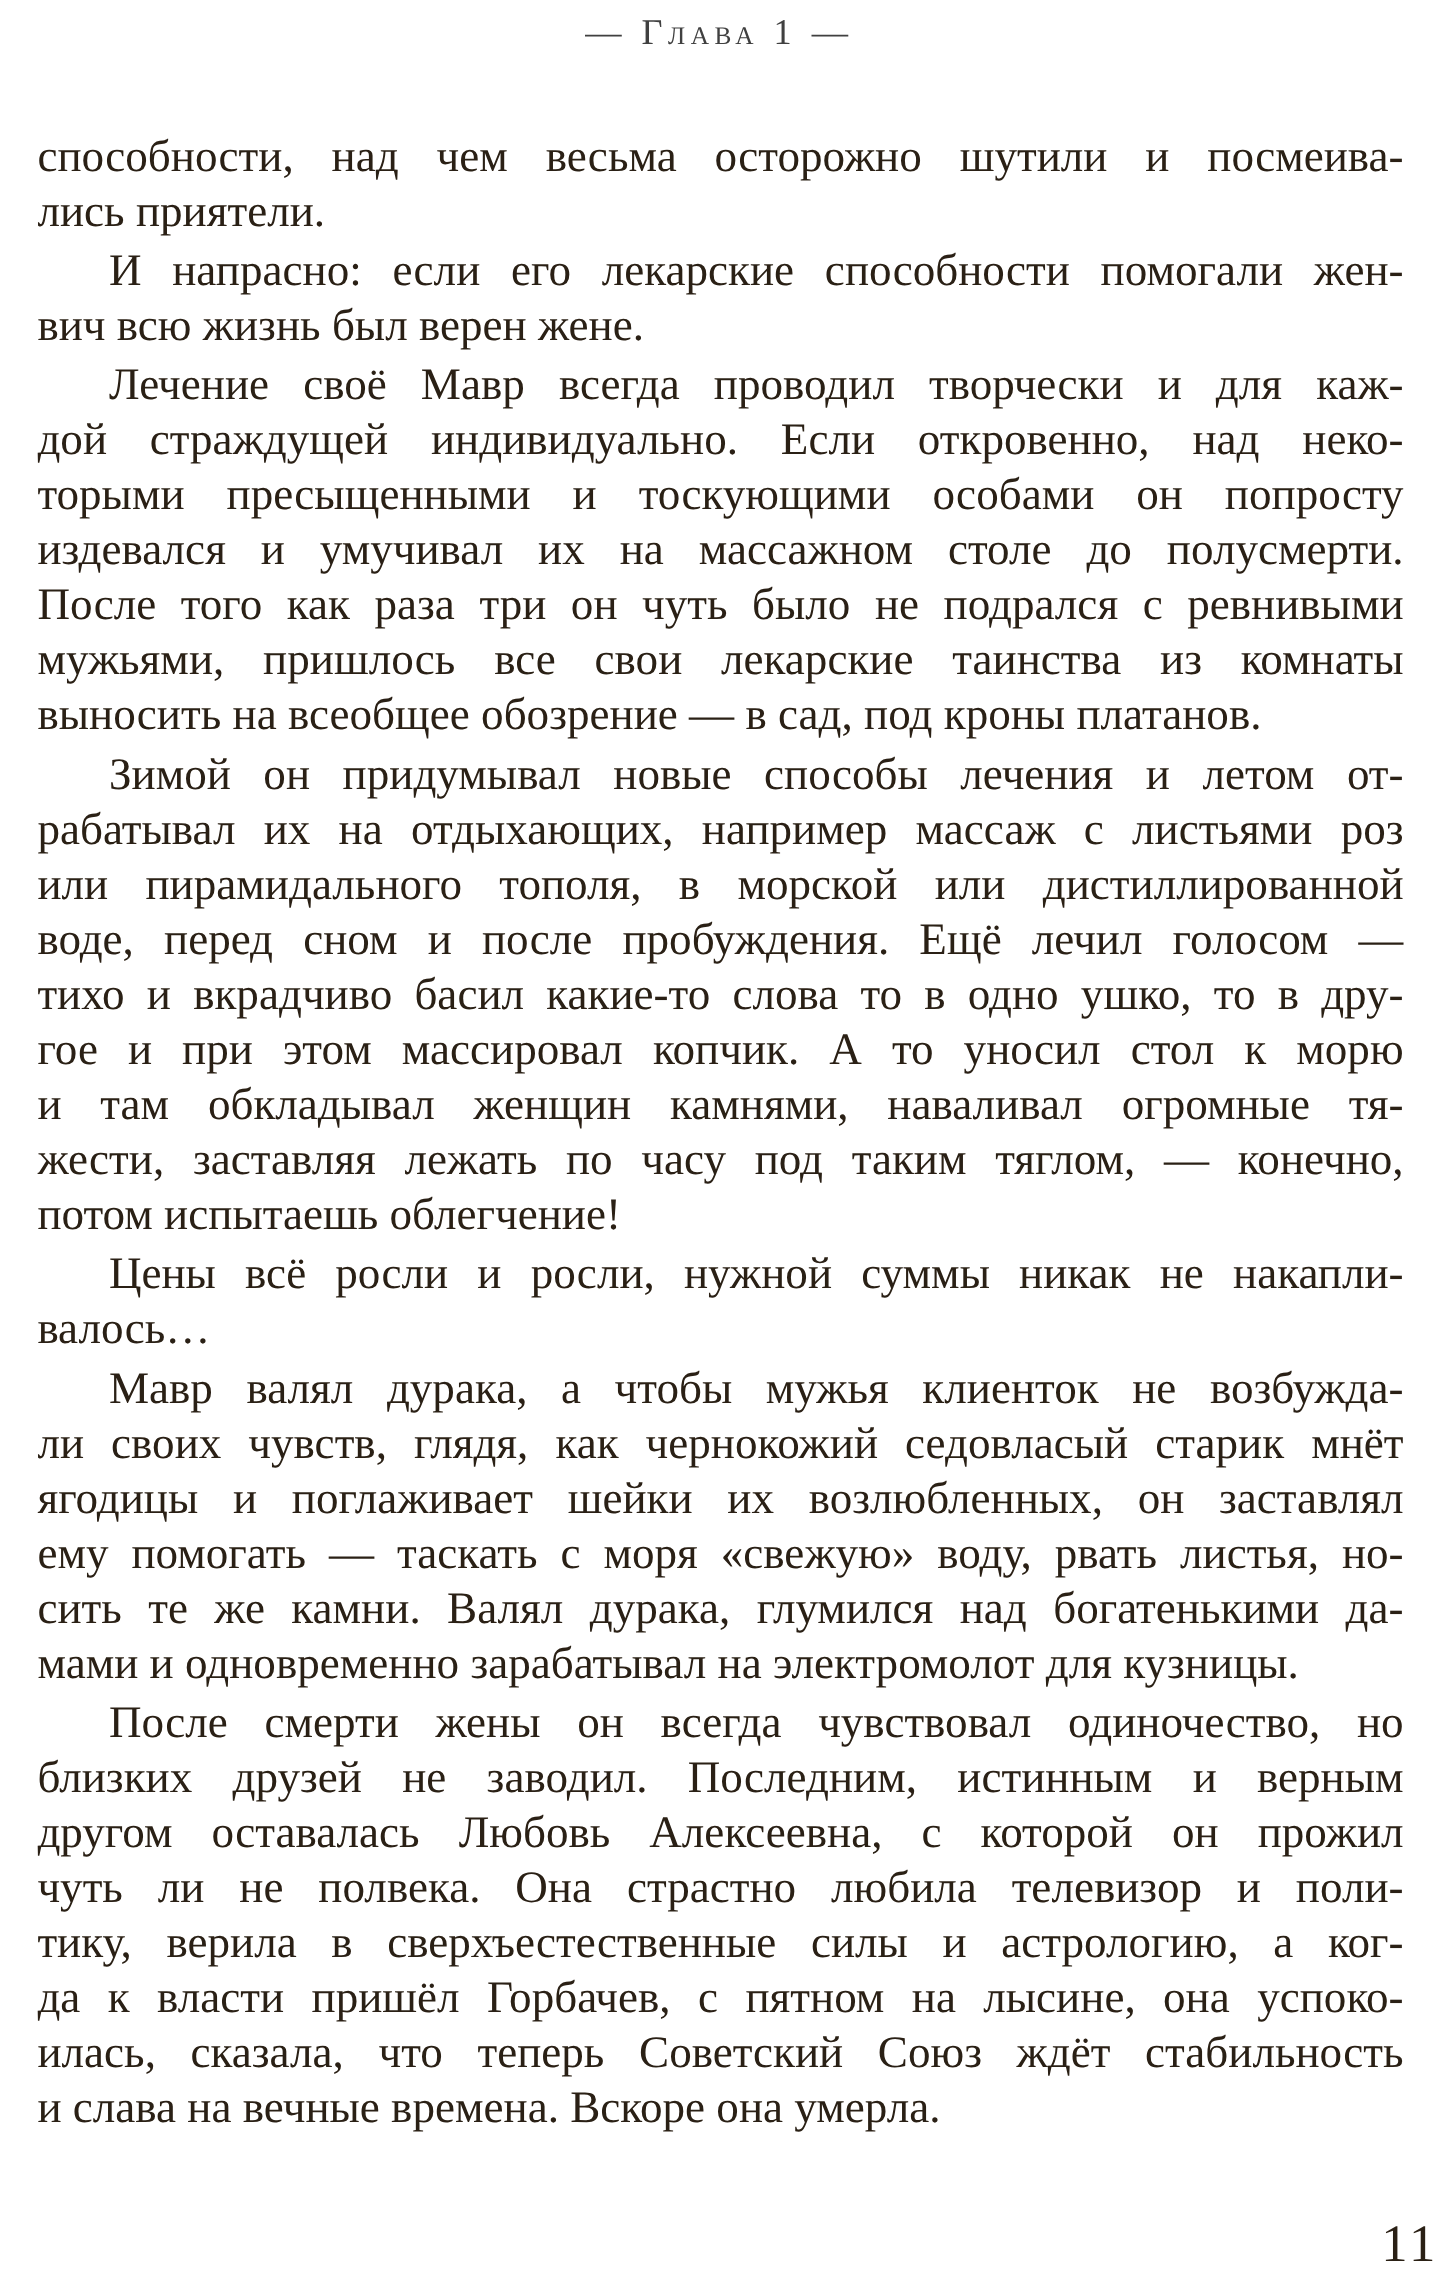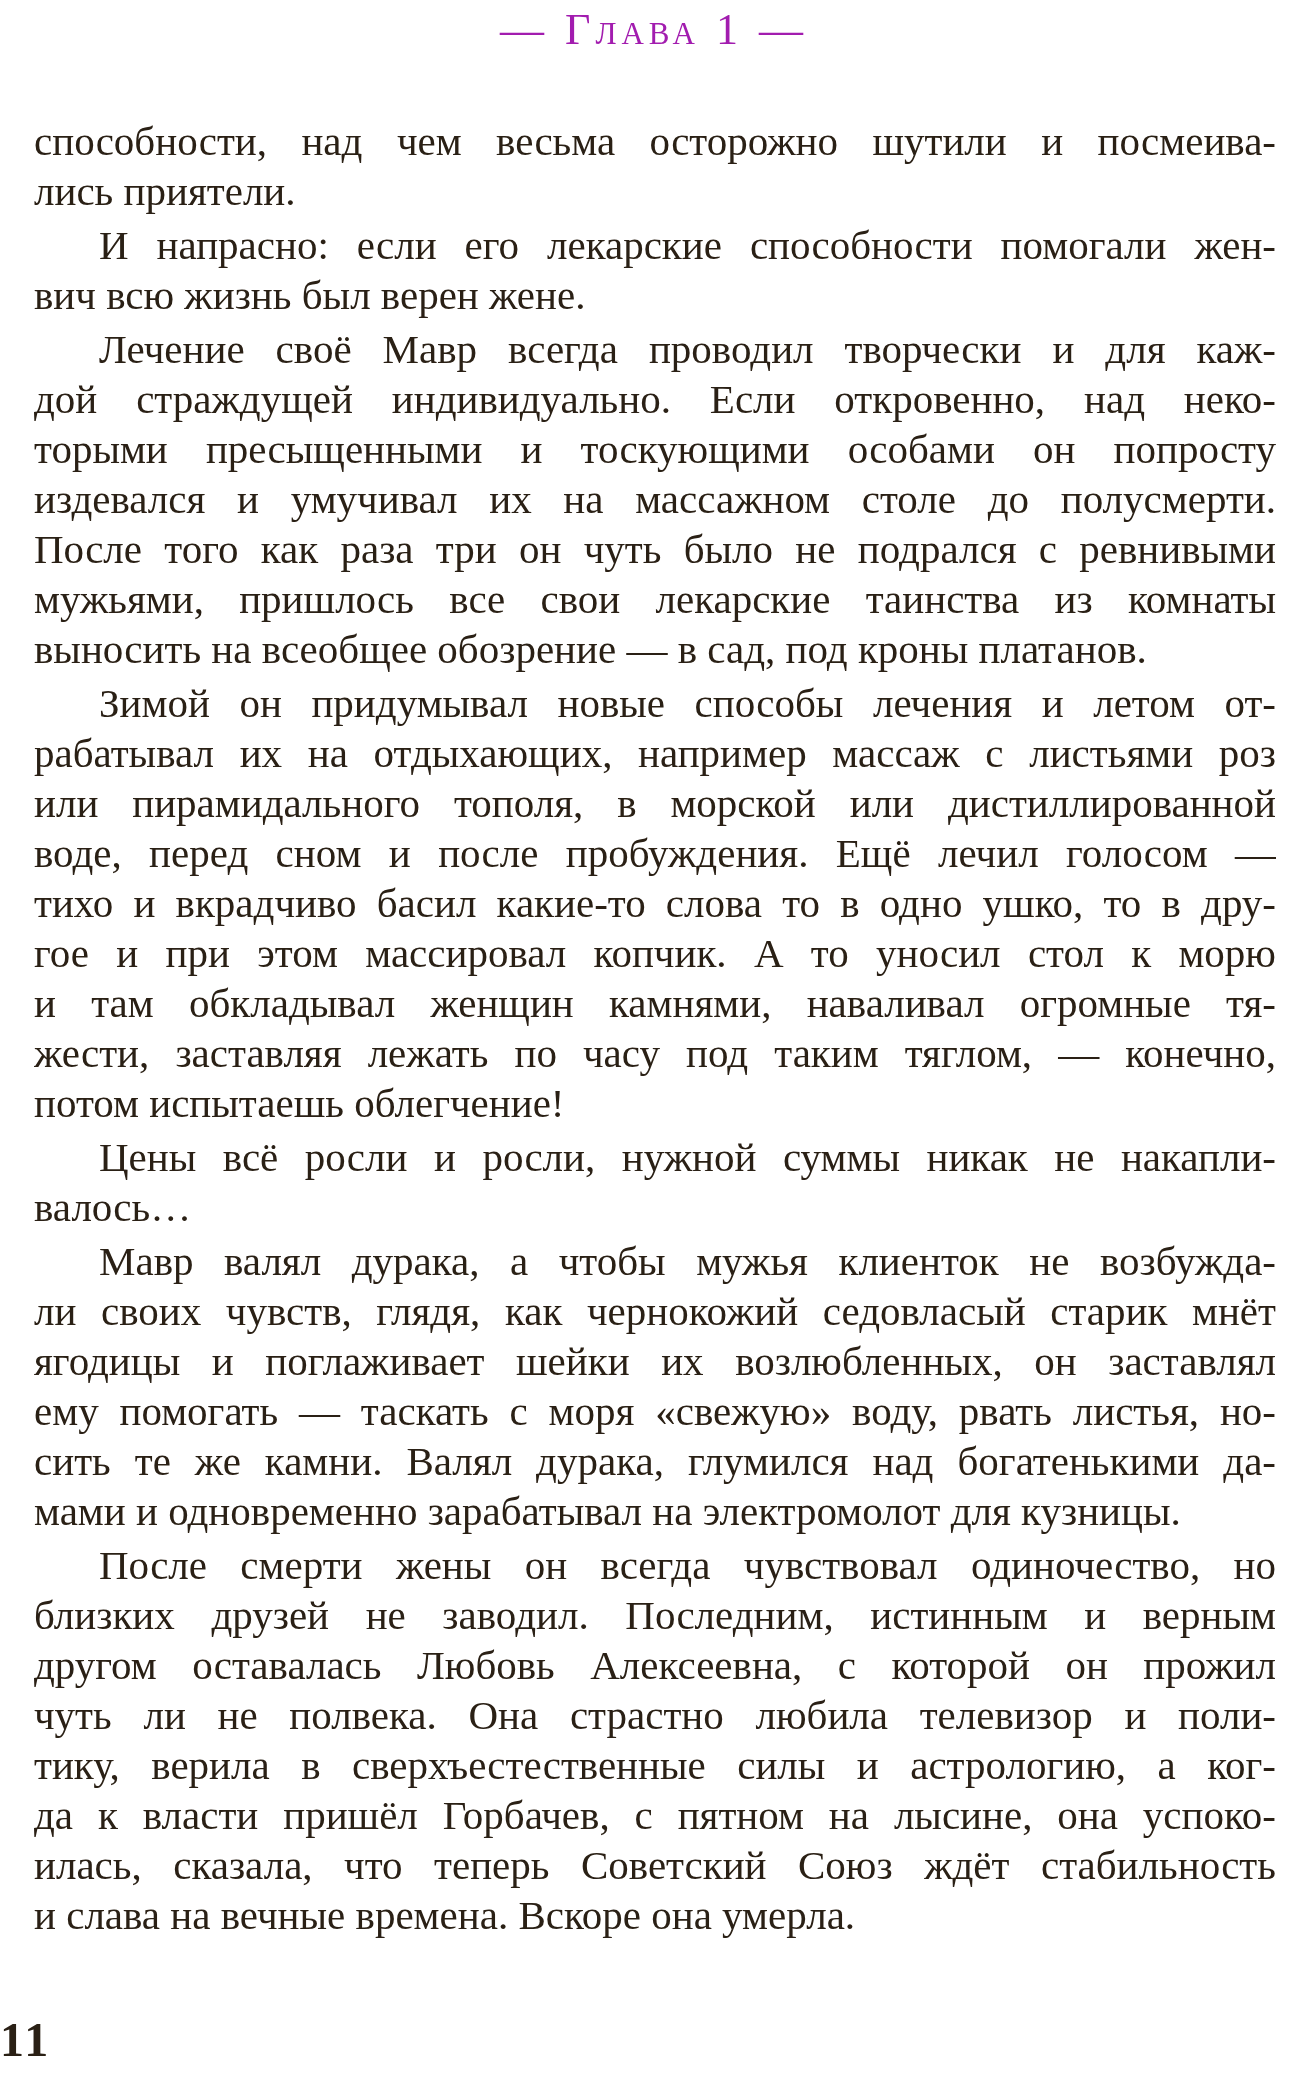--- a/index.html
+++ b/index.html
@@ -21,25 +21,25 @@
     overflow: hidden;
   }
   .chapter-header {
     position: absolute;
     top: 6px;
     left: 0;
     width: 100%;
     text-align: center;
   }
   .chapter-title {
-    font-size: 44px;
+    font-size: 33px;
     line-height: 48px;
     font-variant: small-caps;
     letter-spacing: 5px;
-    color: #a21caf;
+    color: #404040;
   }
   .text-body {
     position: absolute;
     top: 112px;
     left: 30px;
     width: 1250px;
   }
   .paragraph { margin: 4px; }
   .line {
     font-size: 41px;
@@ -55,22 +55,21 @@
     -moz-text-align-last: left;
   }
   .line.indent {
     text-indent: 65px;
   }
   .page-footer {
     position: absolute;
     top: 2012px;
     left: 0;
     width: 100%;
-    text-align: left;
-    font-weight: bold;
+    text-align: right;
   }
   .page-number {
     font-size: 48px;
     letter-spacing: 3px;
     color: #2a2015;
   }
 </style>
 </head>
 <body>
 

